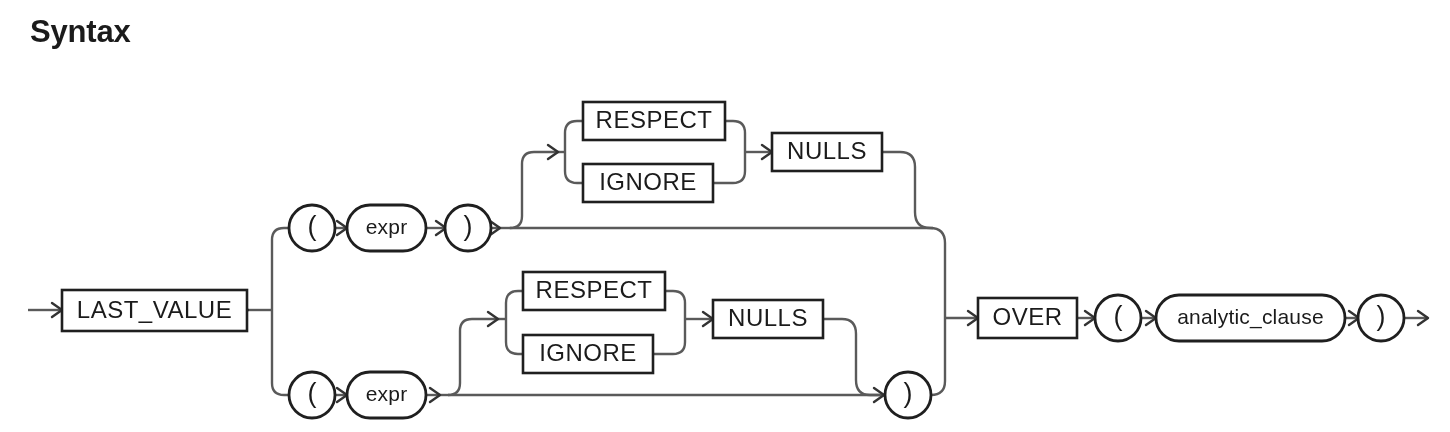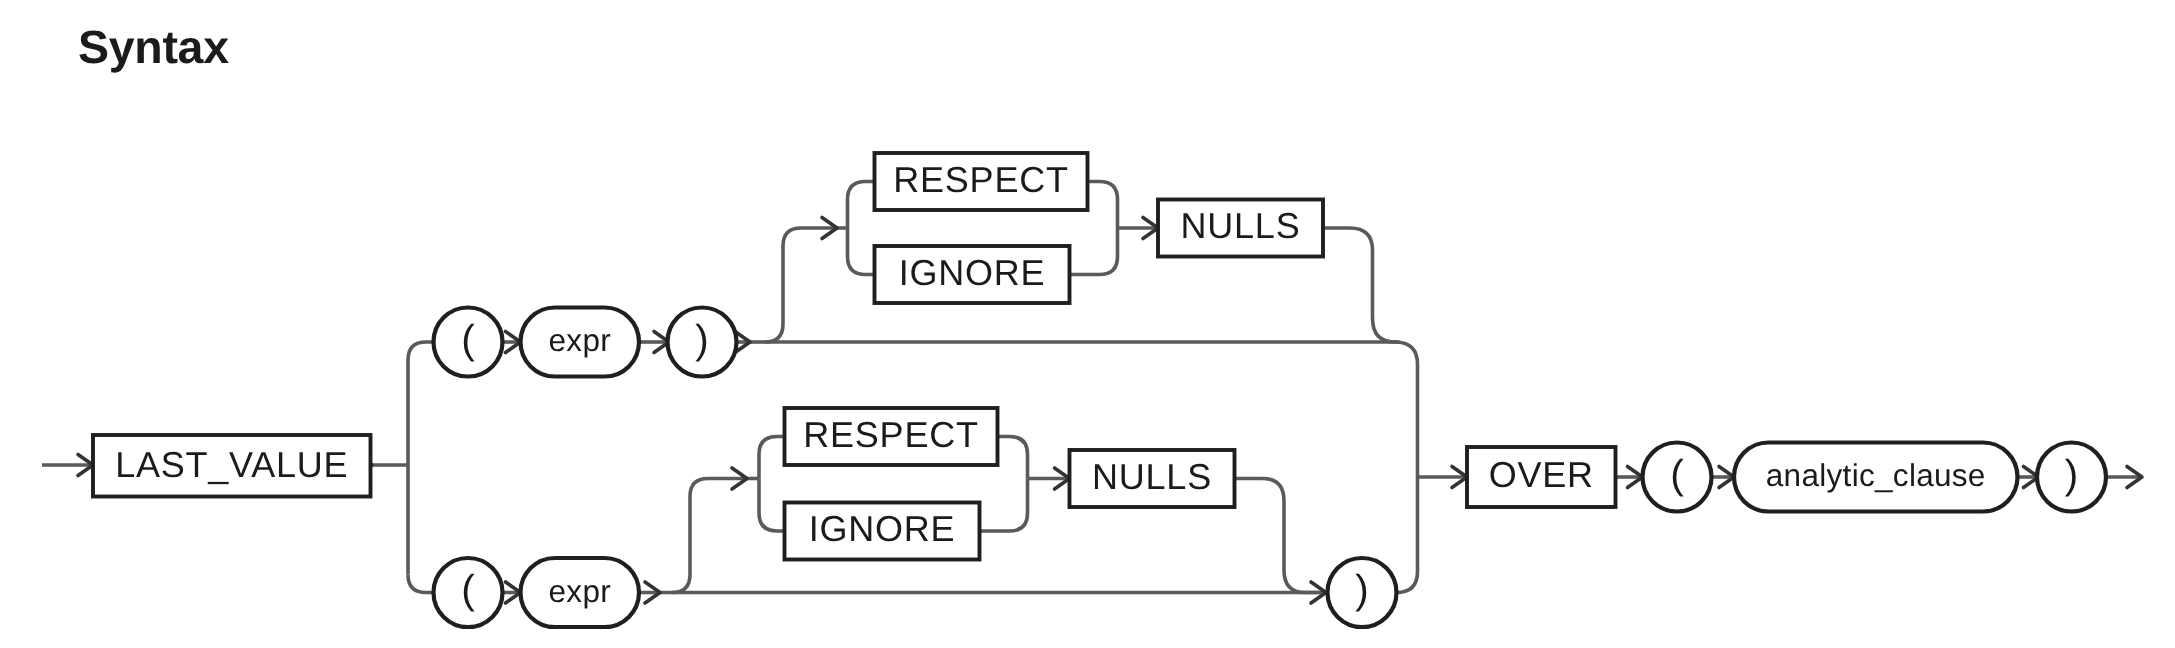--- a/index.html
+++ b/index.html
@@ -16,21 +16,20 @@
   }
   #page-title {
     position: absolute;
     left: 30px;
     top: 14px;
     font-size: 31px;
     font-weight: bold;
     color: #1b1b1b;
     letter-spacing: -0.2px;
     font-family: "Liberation Sans", sans-serif;
-    margin-left: 22px;
   }
   #diagram-wrap {
     position: absolute;
     left: 0;
     top: 0;
     width: 1450px;
     height: 432px;
   }
   svg#railroad {
     display: block;

